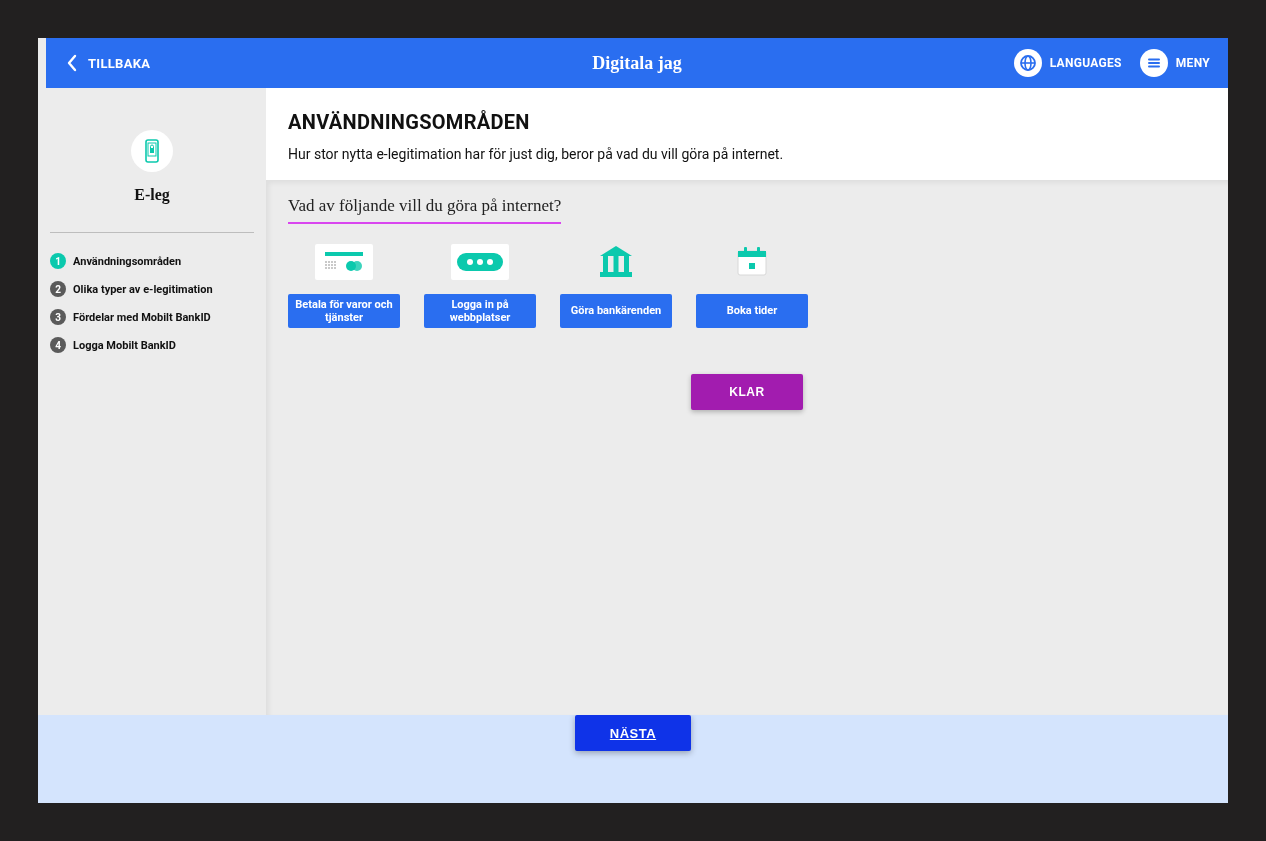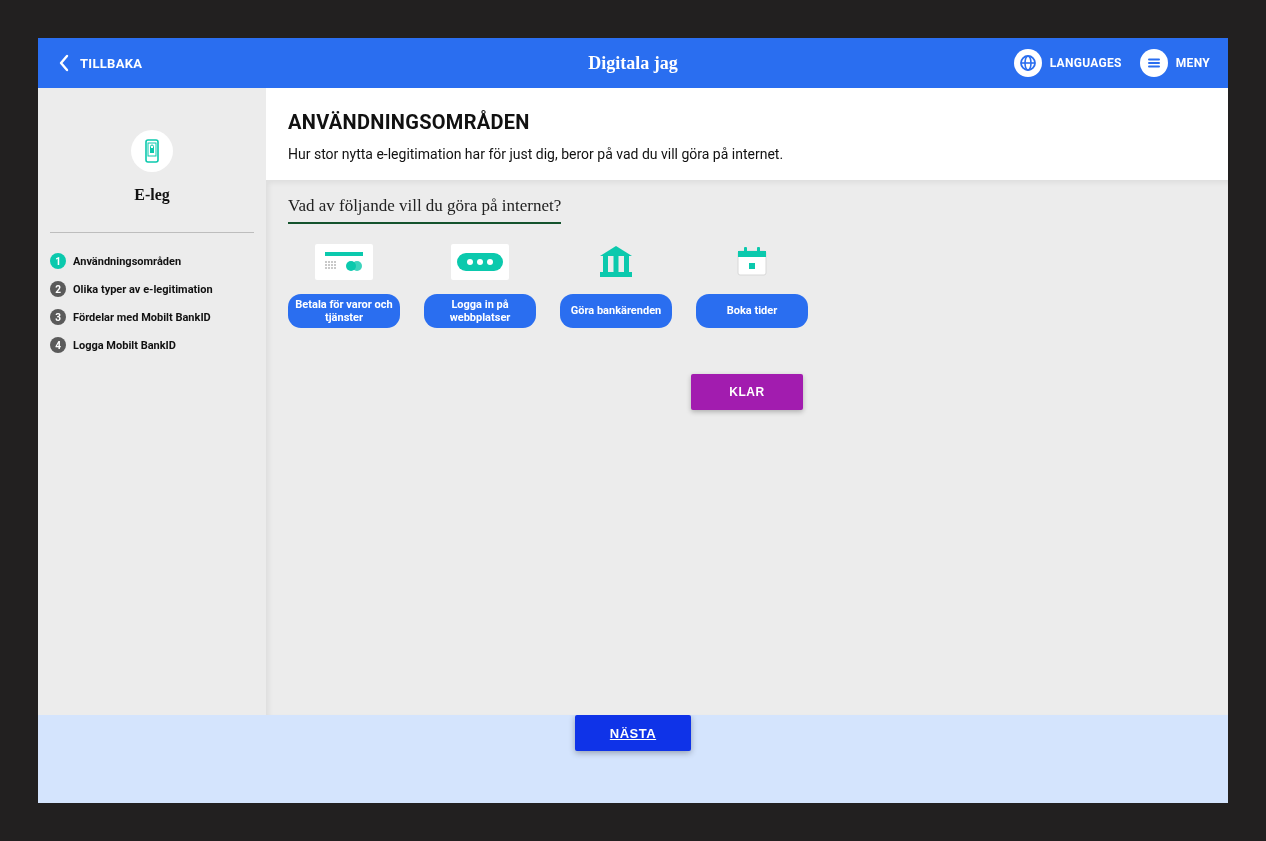--- a/index.html
+++ b/index.html
@@ -18,20 +18,21 @@
       flex-direction: column;
     }
     .header {
       background: #2a6ef0;
       height: 50px;
       display: flex;
       align-items: center;
       color: #fff;
       padding: 0 18px;
       position: relative;
+      margin-left: 8px;
     }
     .header-left {
       display: flex;
       align-items: center;
       gap: 10px;
       cursor: pointer;
     }
     .back-chevron {
       width: 14px;
       height: 20px;
@@ -170,21 +171,21 @@
     .content {
       flex: 1;
       background: #ececec;
       padding: 16px 22px;
       box-shadow: inset 3px 3px 5px rgba(0,0,0,0.06);
     }
     .question {
       font-family: Georgia, 'Times New Roman', serif;
       font-size: 17px;
       color: #222;
-      border-bottom: 2px solid #14532d;
+      border-bottom: 2px solid #d946ef;
       display: inline-block;
       padding-bottom: 6px;
       margin-bottom: 20px;
     }
     .options {
       display: flex;
       gap: 24px;
       margin-bottom: 46px;
     }
     .option-card {
@@ -206,21 +207,21 @@
     }
     .option-icon.noborder { background: transparent; }
     .option-button {
       width: 100%;
       min-height: 34px;
       background: #2a6ef0;
       color: #fff;
       font-size: 11px;
       font-weight: 700;
       border: none;
-      border-radius: 13px;
+      border-radius: 2px;
       padding: 4px 6px;
       display: flex;
       align-items: center;
       justify-content: center;
       text-align: center;
       line-height: 1.2;
     }
     .klar-wrap {
       display: flex;
       justify-content: center;

